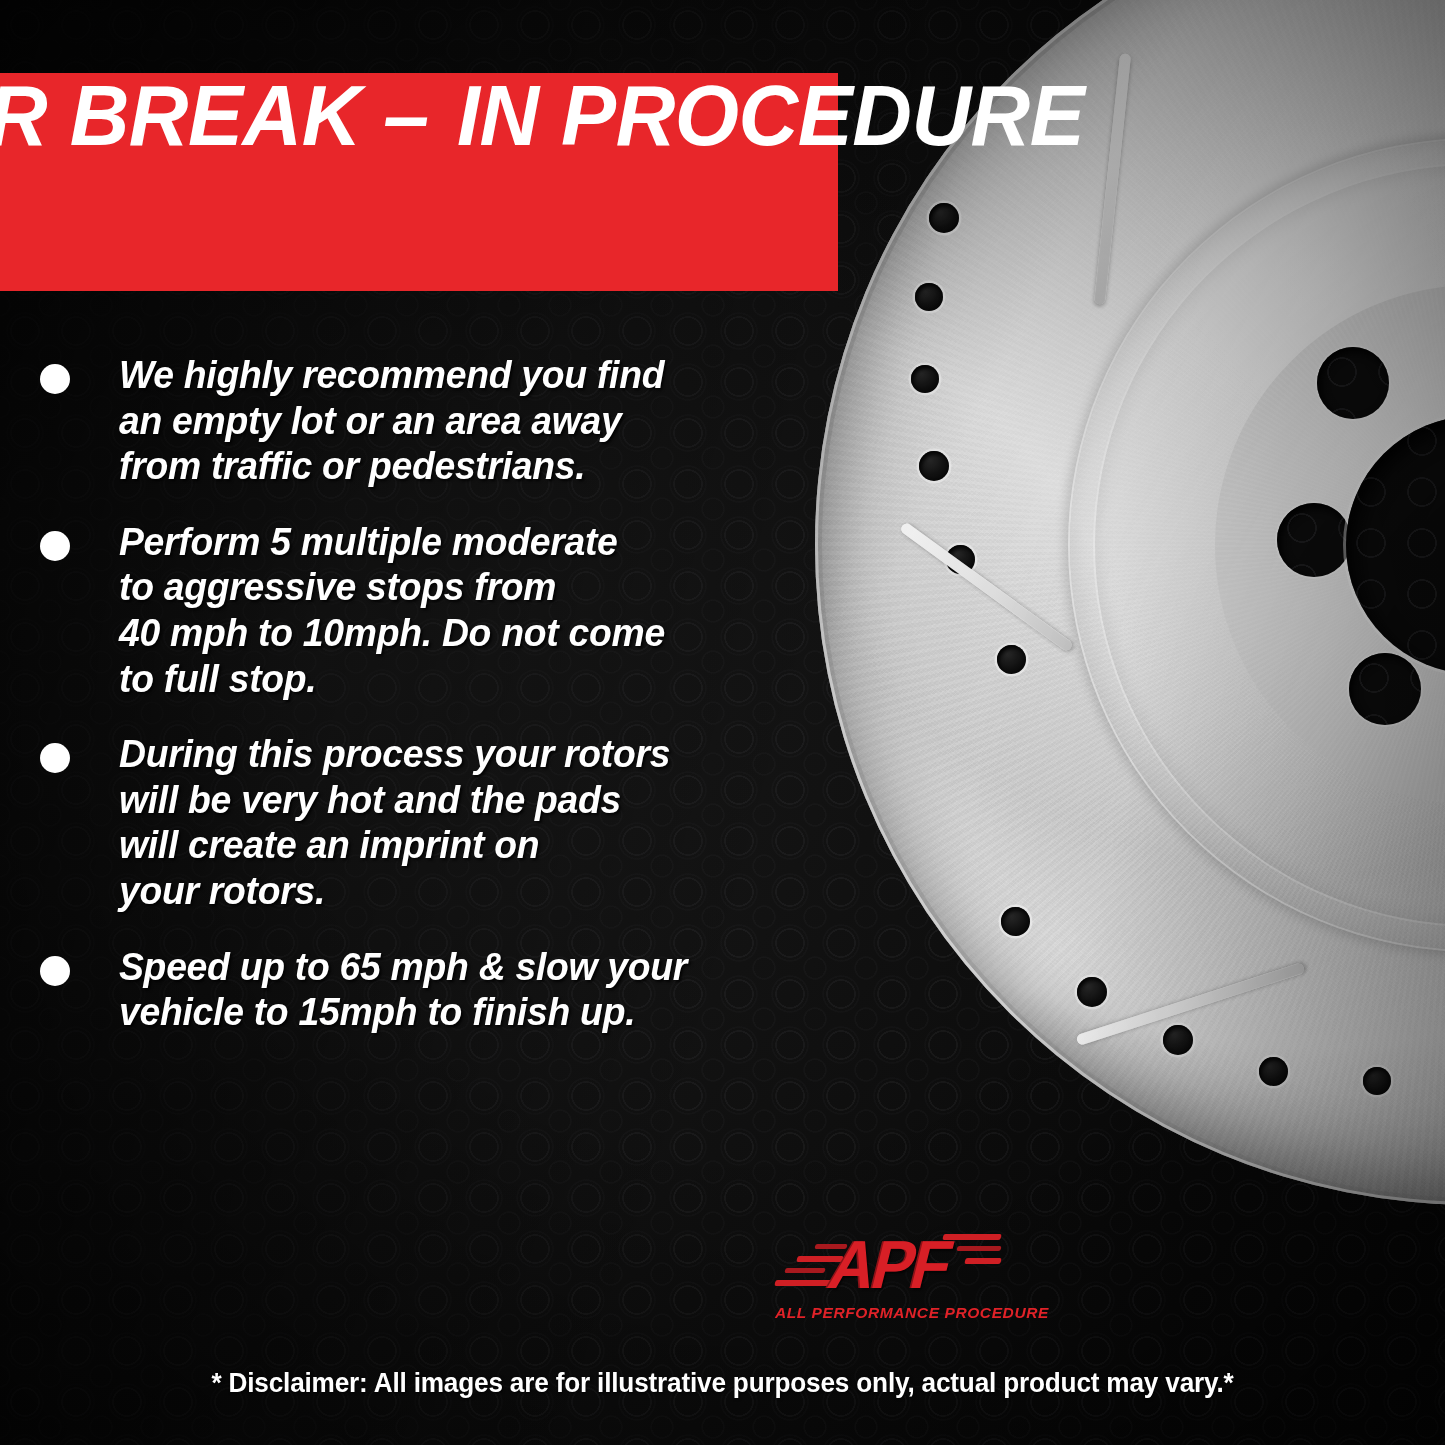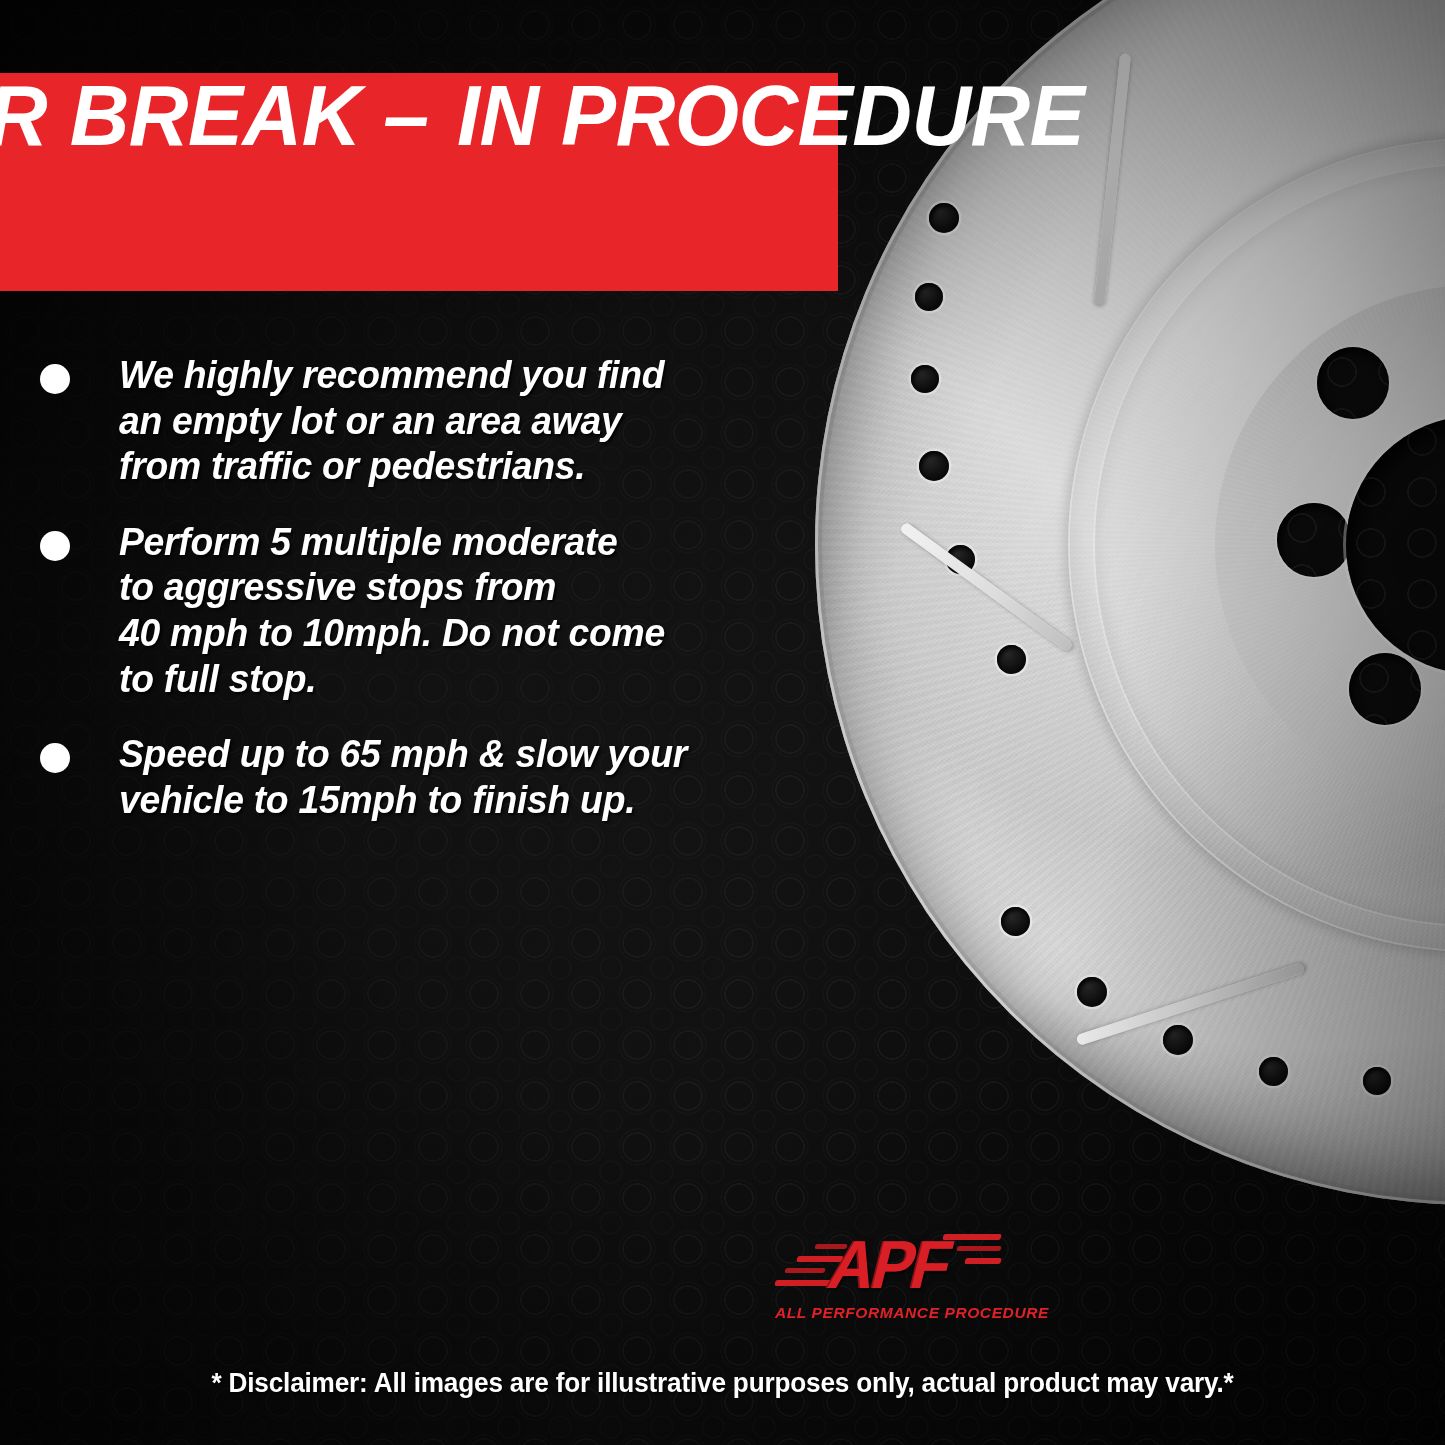--- a/index.html
+++ b/index.html
@@ -388,20 +388,27 @@
     <div class="bullet-row">
       <div class="bullet-dot"></div>
       <div class="bullet-text">Perform 5 multiple moderate
 to aggressive stops from
 40 mph to 10mph. Do not come
 to full stop.</div>
     </div>
 
 
 
+    <div class="bullet-row">
+      <div class="bullet-dot"></div>
+      <div class="bullet-text">During this process your rotors
+will be very hot and the pads
+will create an imprint on
+your rotors.</div>
+    </div>
 
     <div class="bullet-row">
       <div class="bullet-dot"></div>
       <div class="bullet-text">Speed up to 65 mph &amp; slow your
 vehicle to 15mph to finish up.</div>
     </div>
 
   </div>
 
   <div class="logo">

